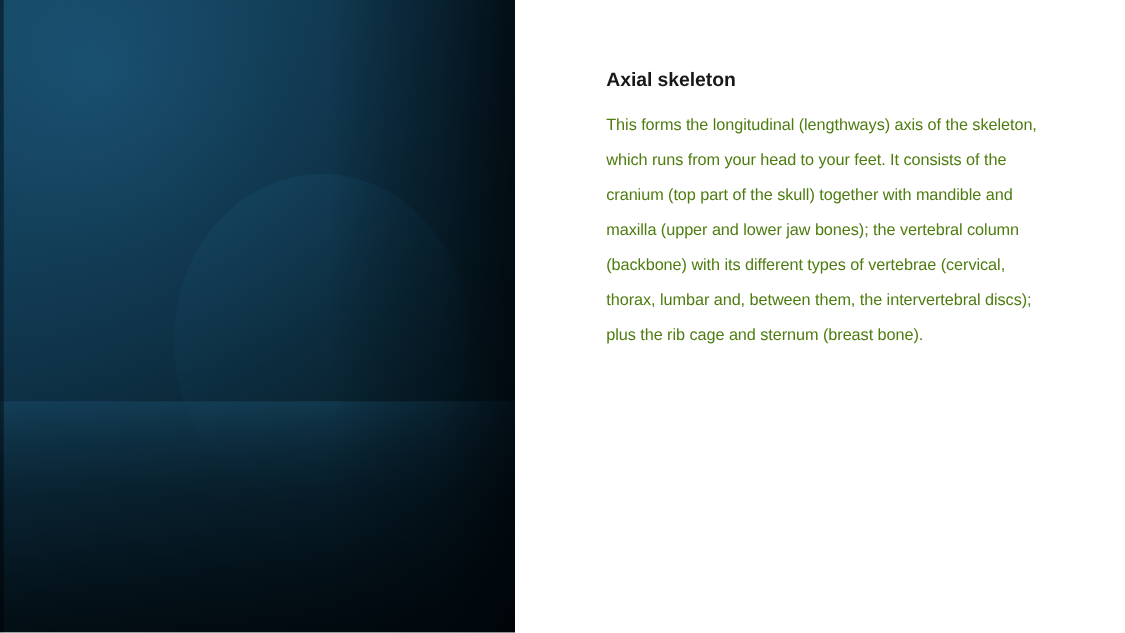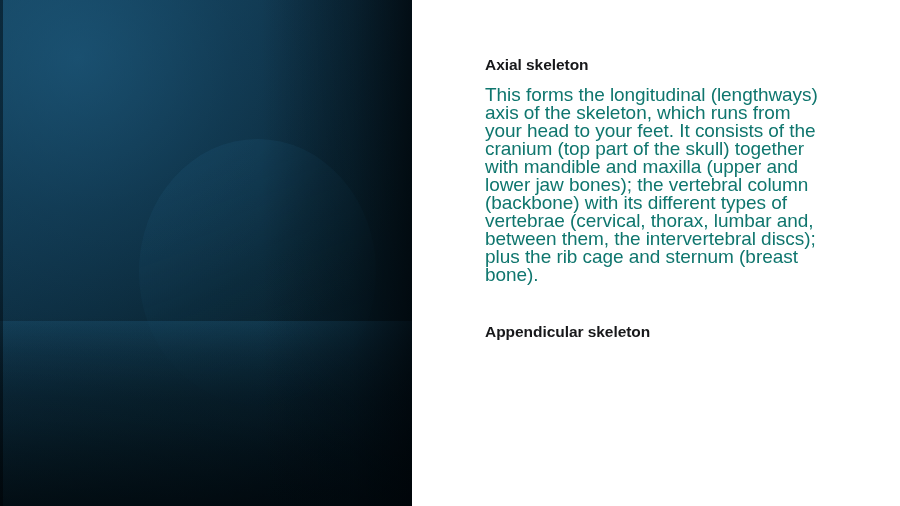--- a/index.html
+++ b/index.html
@@ -150,24 +150,24 @@
   .section-heading {
     font-size: 15.5px;
     font-weight: 700;
     color: #17181a;
     letter-spacing: -0.05px;
     line-height: 20px;
     margin: 0;
   }
 
   .body-text {
-    font-size: 19px;
+    font-size: 13px;
     font-weight: 400;
-    color: #0f766e;
-    line-height: 18px;
+    color: #4d7c0f;
+    line-height: 28px;
     letter-spacing: -0.05px;
     margin: 0;
   }
 
   .gap-after-heading { height: 11px; }
   .gap-between-sections { height: 38px; }
 </style>
 </head>
 <body>
 
@@ -185,19 +185,18 @@
 
   <div class="text-panel">
     <div class="content">
 
       <h2 class="section-heading">Axial skeleton</h2>
       <div class="gap-after-heading"></div>
       <p class="body-text">This forms the longitudinal (lengthways) axis of the skeleton, which runs from your head to your feet. It consists of the cranium (top part of the skull) together with mandible and maxilla (upper and lower jaw bones); the vertebral column (backbone) with its different types of vertebrae (cervical, thorax, lumbar and, between them, the intervertebral discs); plus the rib cage and sternum (breast bone).</p>
 
       <div class="gap-between-sections"></div>
 
-      <h2 class="section-heading">Appendicular skeleton</h2>
       <div class="gap-after-heading"></div>
 
     </div>
   </div>
 
 </div>
 
 </body></html>

